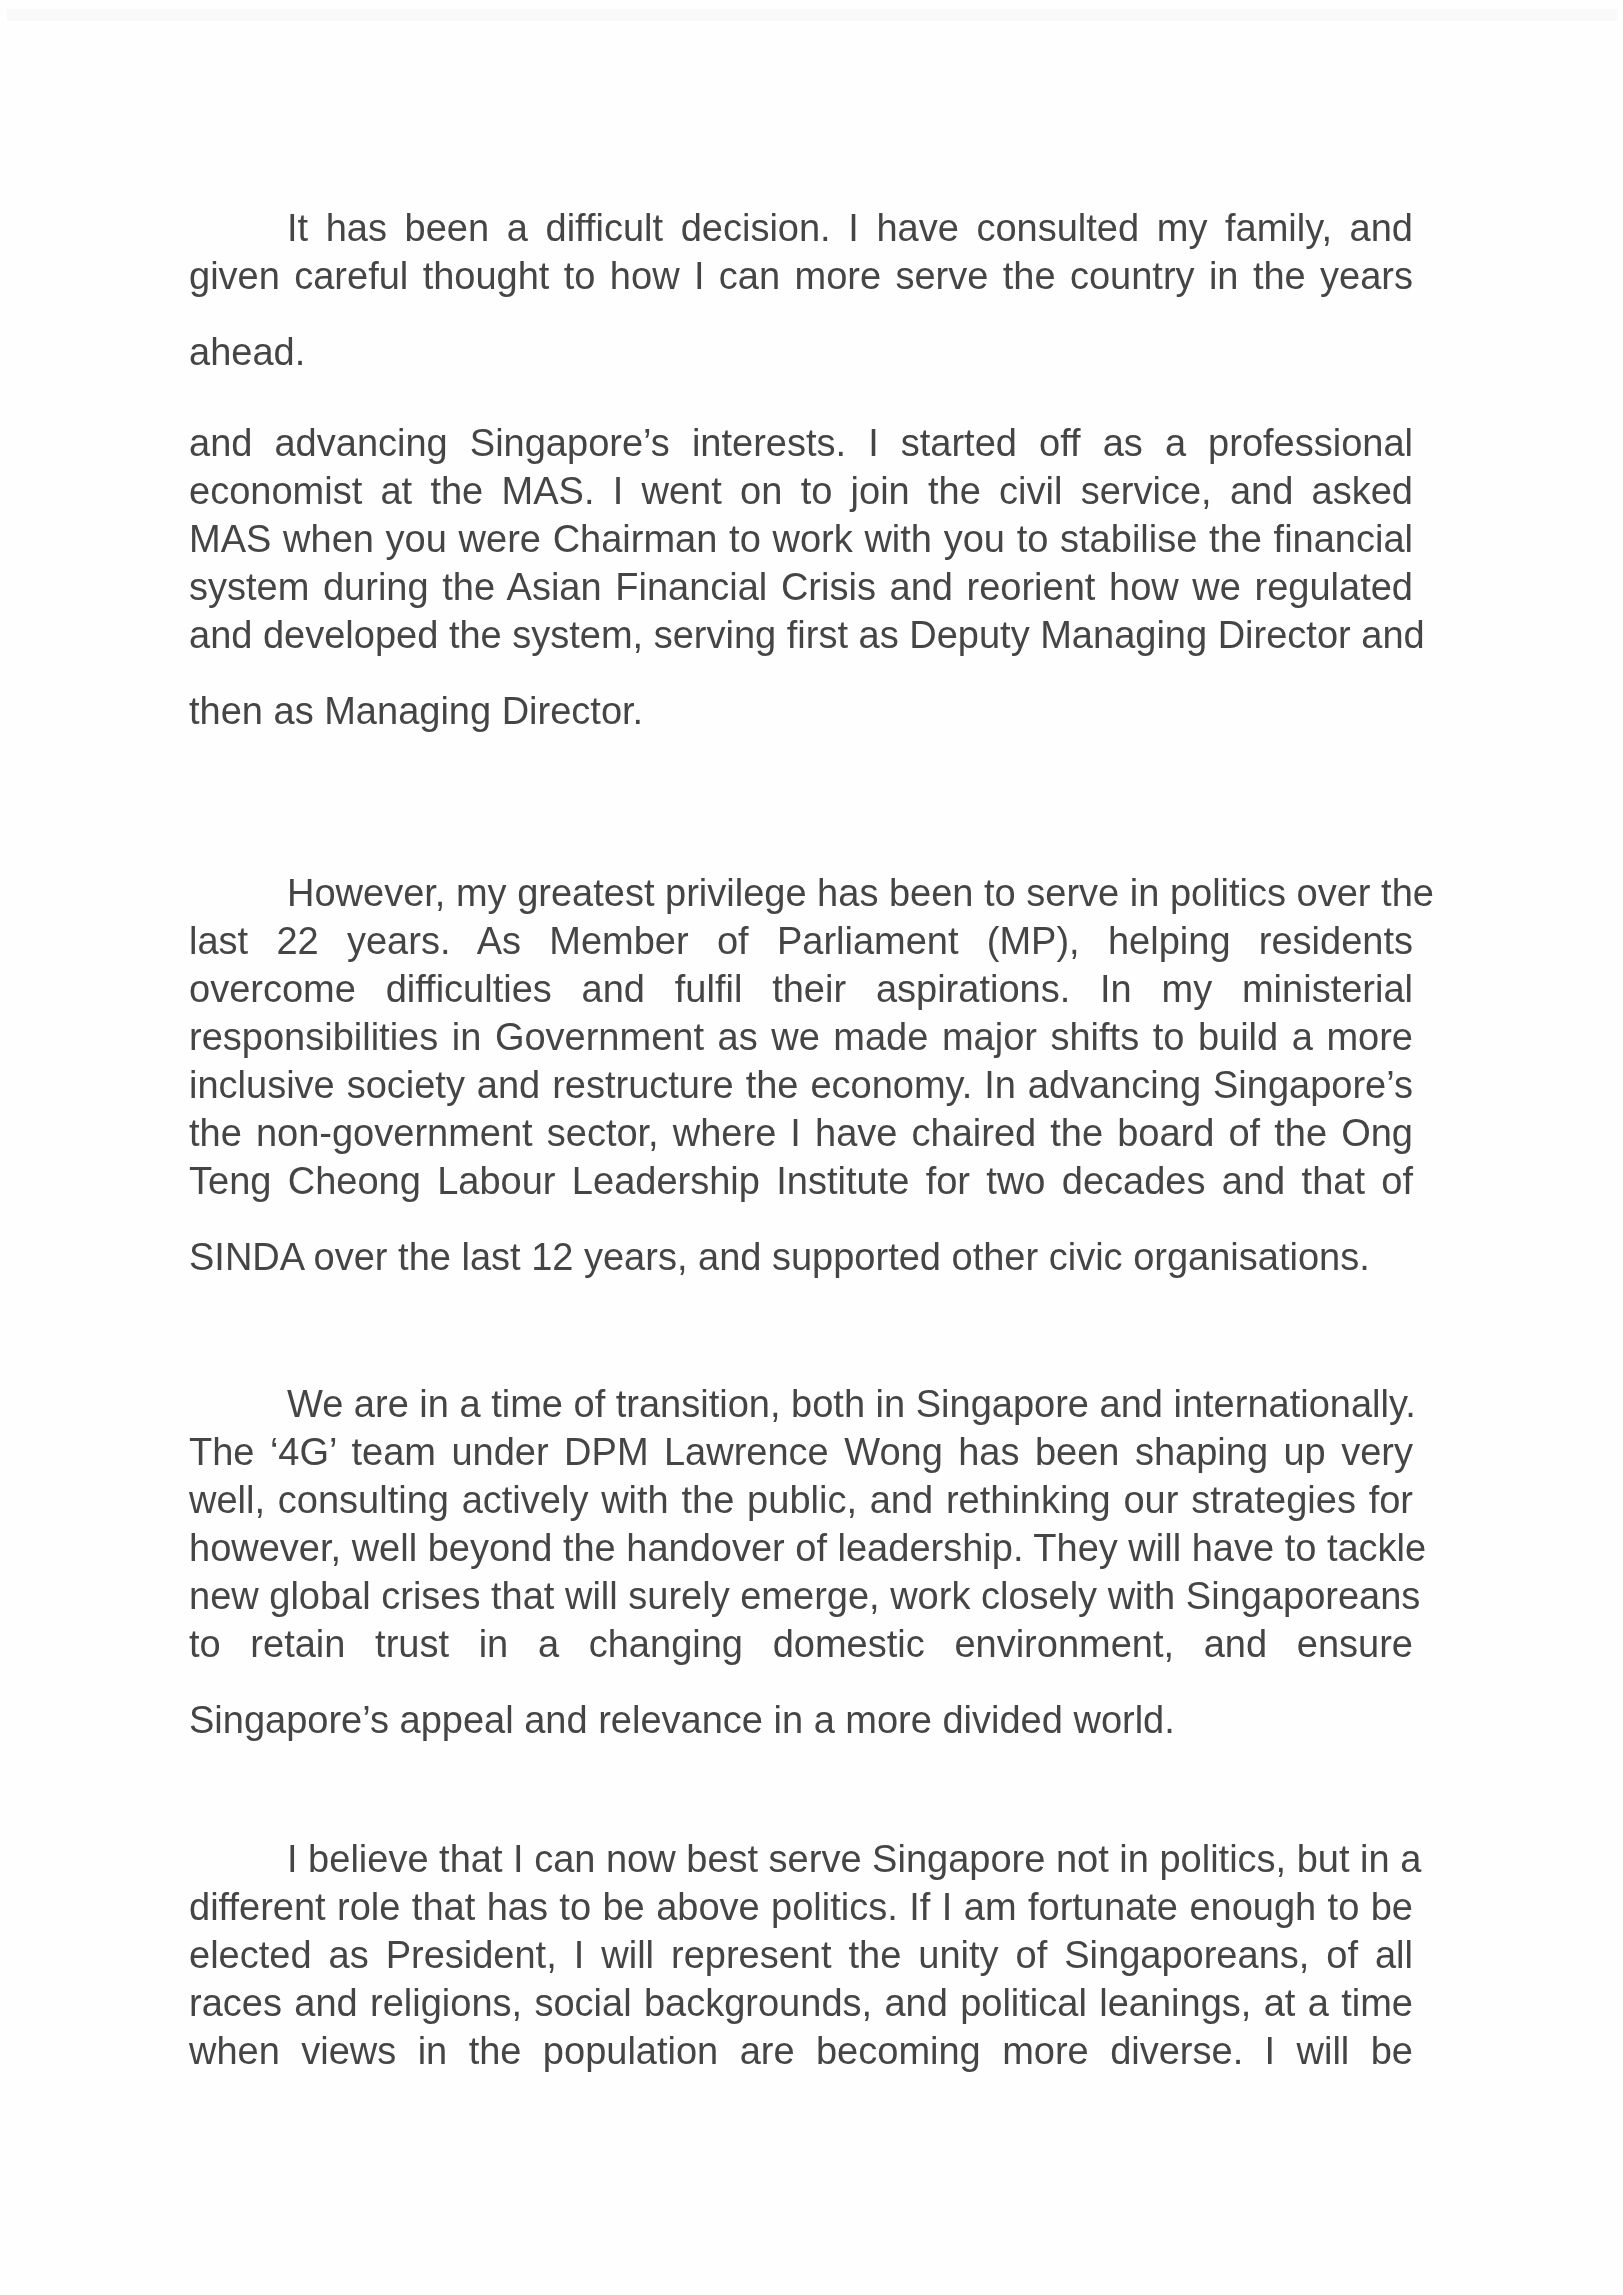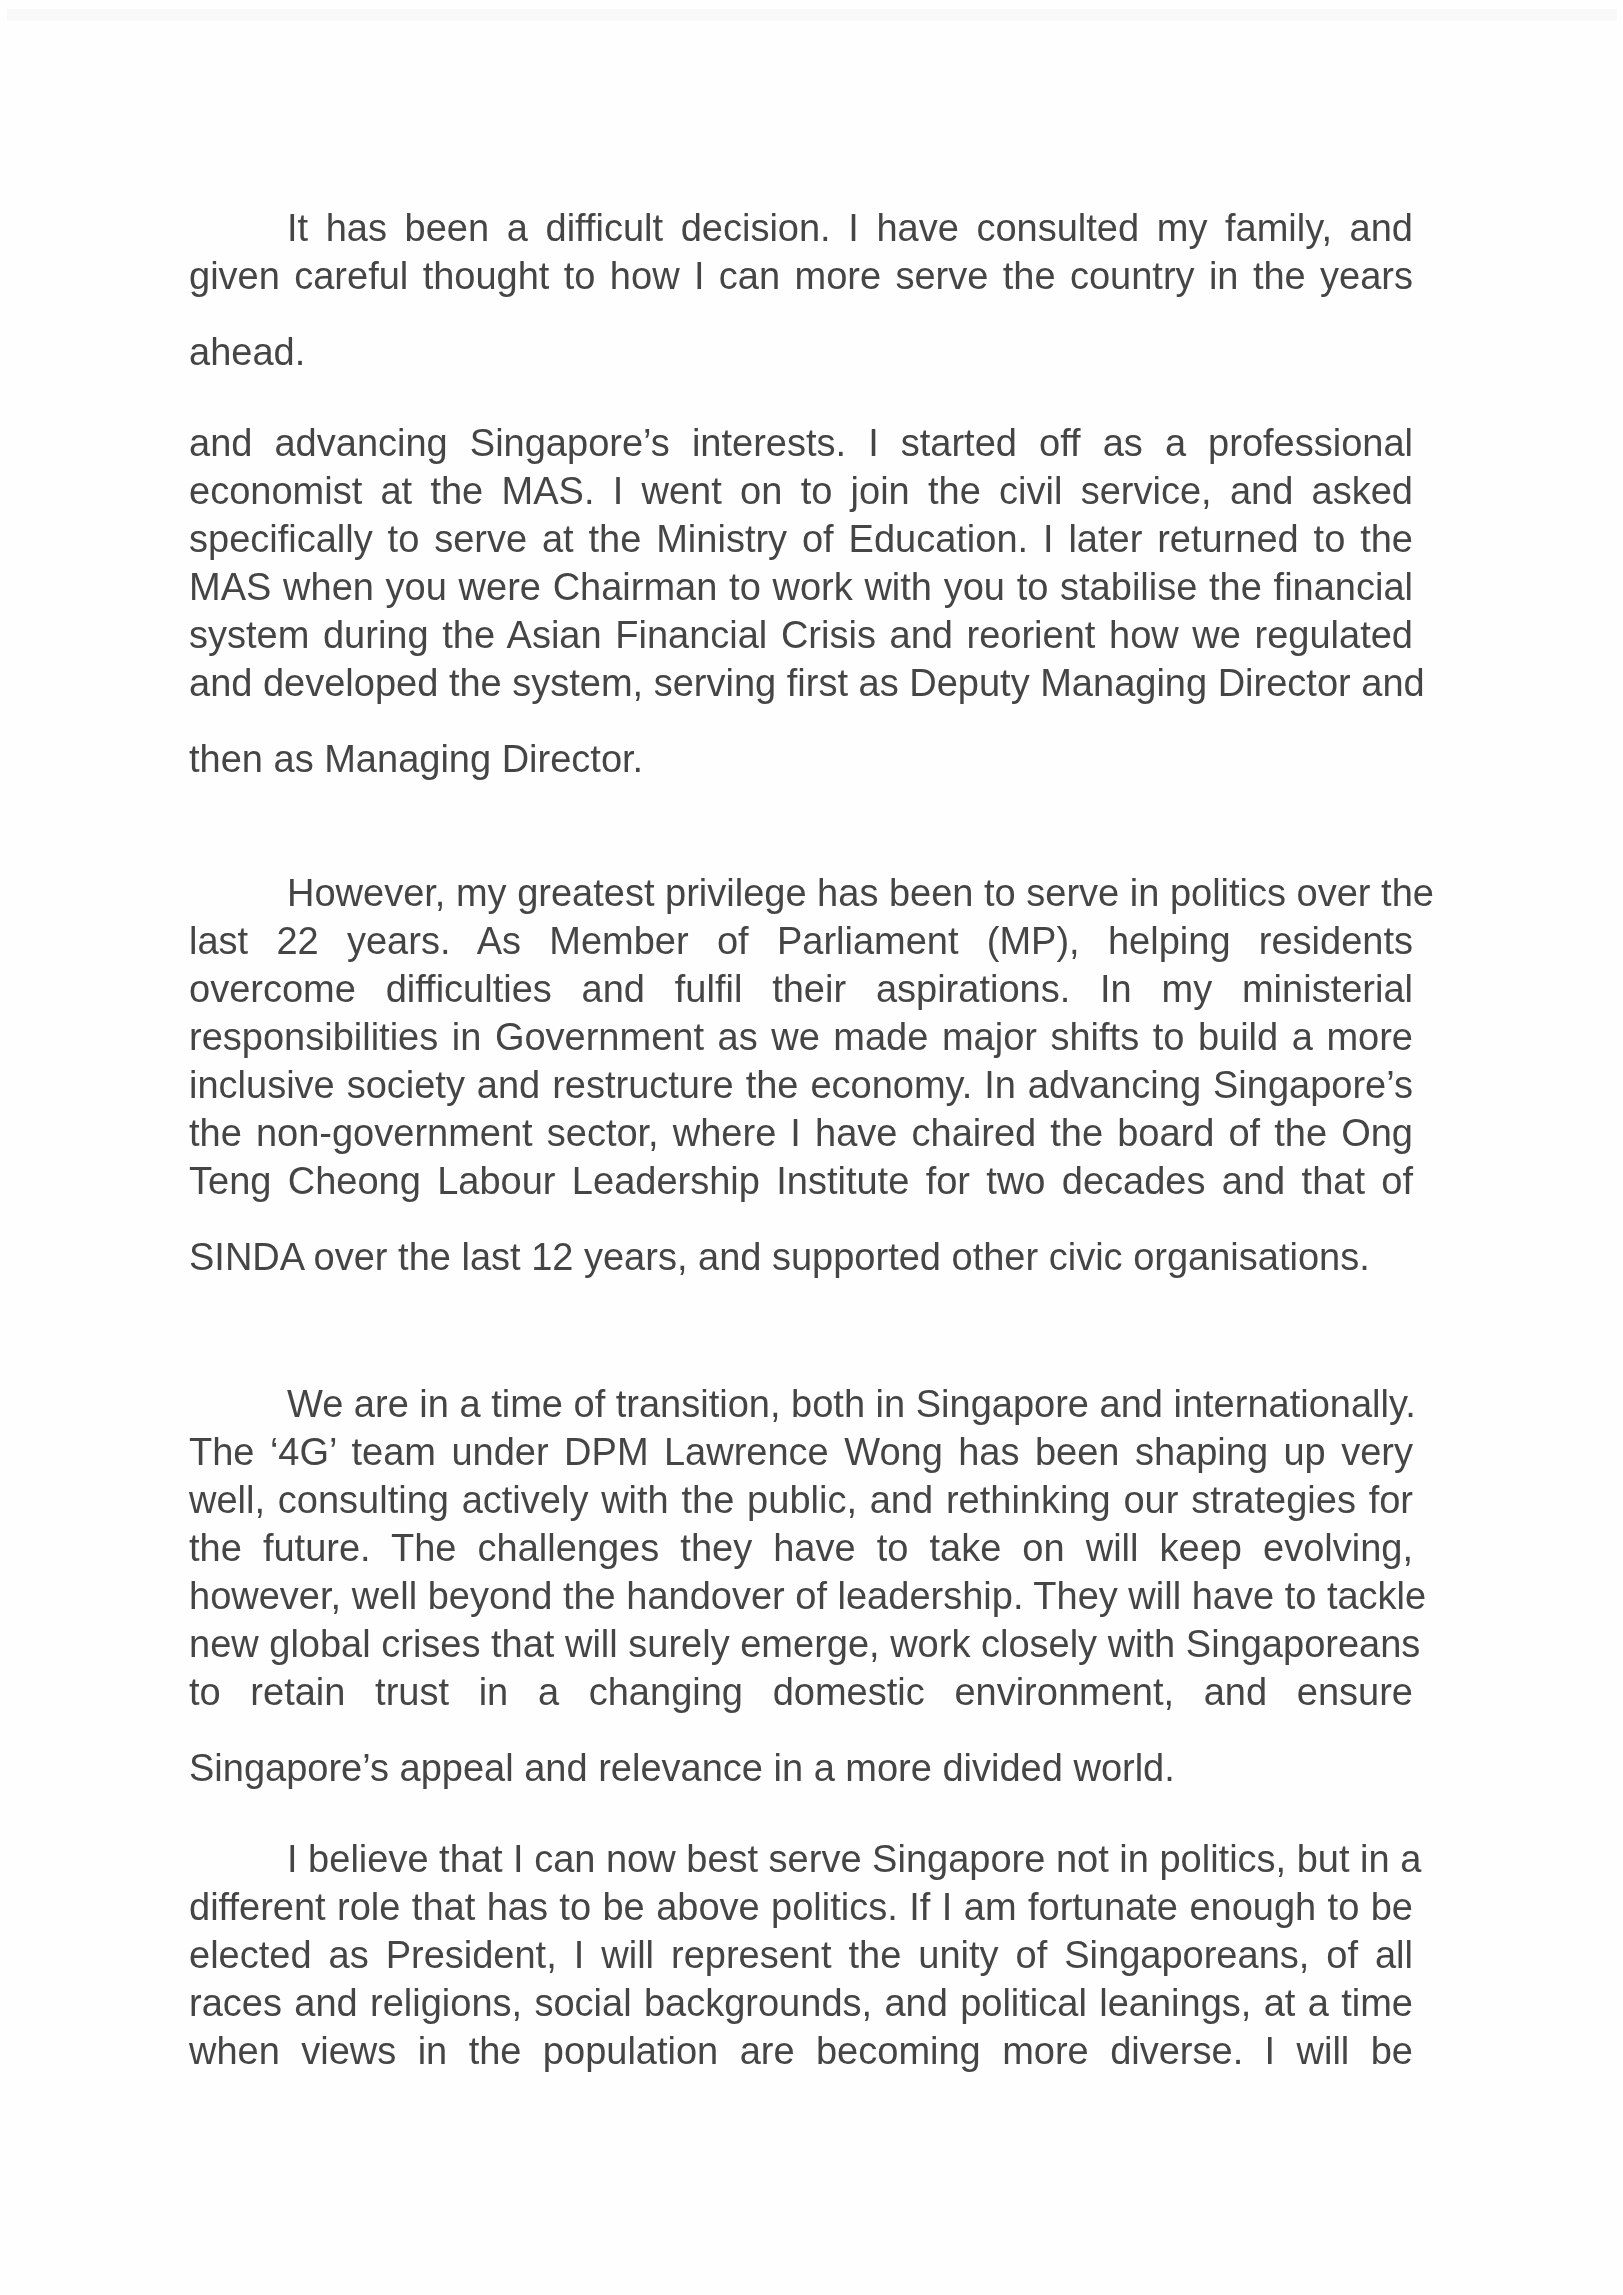--- a/index.html
+++ b/index.html
@@ -62,21 +62,20 @@
 
   <div class="para" style="top:204px;">
     <span class="line first">It has been a difficult decision.  I have consulted my family, and</span>
     <span class="line">given careful thought to how I can more serve the country in the years</span>
     <span class="line last">ahead.</span>
   </div>
 
   <div class="para" style="top:419px;">
     <span class="line">and advancing Singapore’s interests.  I started off as a professional</span>
     <span class="line">economist at the MAS.  I went on to join the civil service, and asked</span>
-    <span class="line">specifically to serve at the Ministry of Education.  I later returned to the</span>
     <span class="line">MAS when you were Chairman to work with you to stabilise the financial</span>
     <span class="line">system during the Asian Financial Crisis and reorient how we regulated</span>
     <span class="line">and developed the system, serving first as Deputy Managing Director and</span>
     <span class="line last">then as Managing Director.</span>
   </div>
 
   <div class="para" style="top:869px;">
     <span class="line first">However, my greatest privilege has been to serve in politics over the</span>
     <span class="line">last 22 years.  As Member of Parliament (MP), helping residents</span>
     <span class="line">overcome difficulties and fulfil their aspirations. In my ministerial</span>
@@ -84,21 +83,20 @@
     <span class="line">inclusive society and restructure the economy.  In advancing Singapore’s</span>
     <span class="line">the non-government sector, where I have chaired the board of the Ong</span>
     <span class="line">Teng Cheong Labour Leadership Institute for two decades and that of</span>
     <span class="line last">SINDA over the last 12 years, and supported other civic organisations.</span>
   </div>
 
   <div class="para" style="top:1380px;">
     <span class="line first">We are in a time of transition, both in Singapore and internationally.</span>
     <span class="line">The ‘4G’ team under DPM Lawrence Wong has been shaping up very</span>
     <span class="line">well, consulting actively with the public, and rethinking our strategies for</span>
-    <span class="line">the future. The challenges they have to take on will keep evolving,</span>
     <span class="line">however, well beyond the handover of leadership.  They will have to tackle</span>
     <span class="line">new global crises that will surely emerge, work closely with Singaporeans</span>
     <span class="line">to retain trust in a changing domestic environment, and ensure</span>
     <span class="line last">Singapore’s appeal and relevance in a more divided world.</span>
   </div>
 
   <div class="para" style="top:1835px;">
     <span class="line first">I believe that I can now best serve Singapore not in politics, but in a</span>
     <span class="line">different role that has to be above politics.  If I am fortunate enough to be</span>
     <span class="line">elected as President, I will represent the unity of Singaporeans, of all</span>

